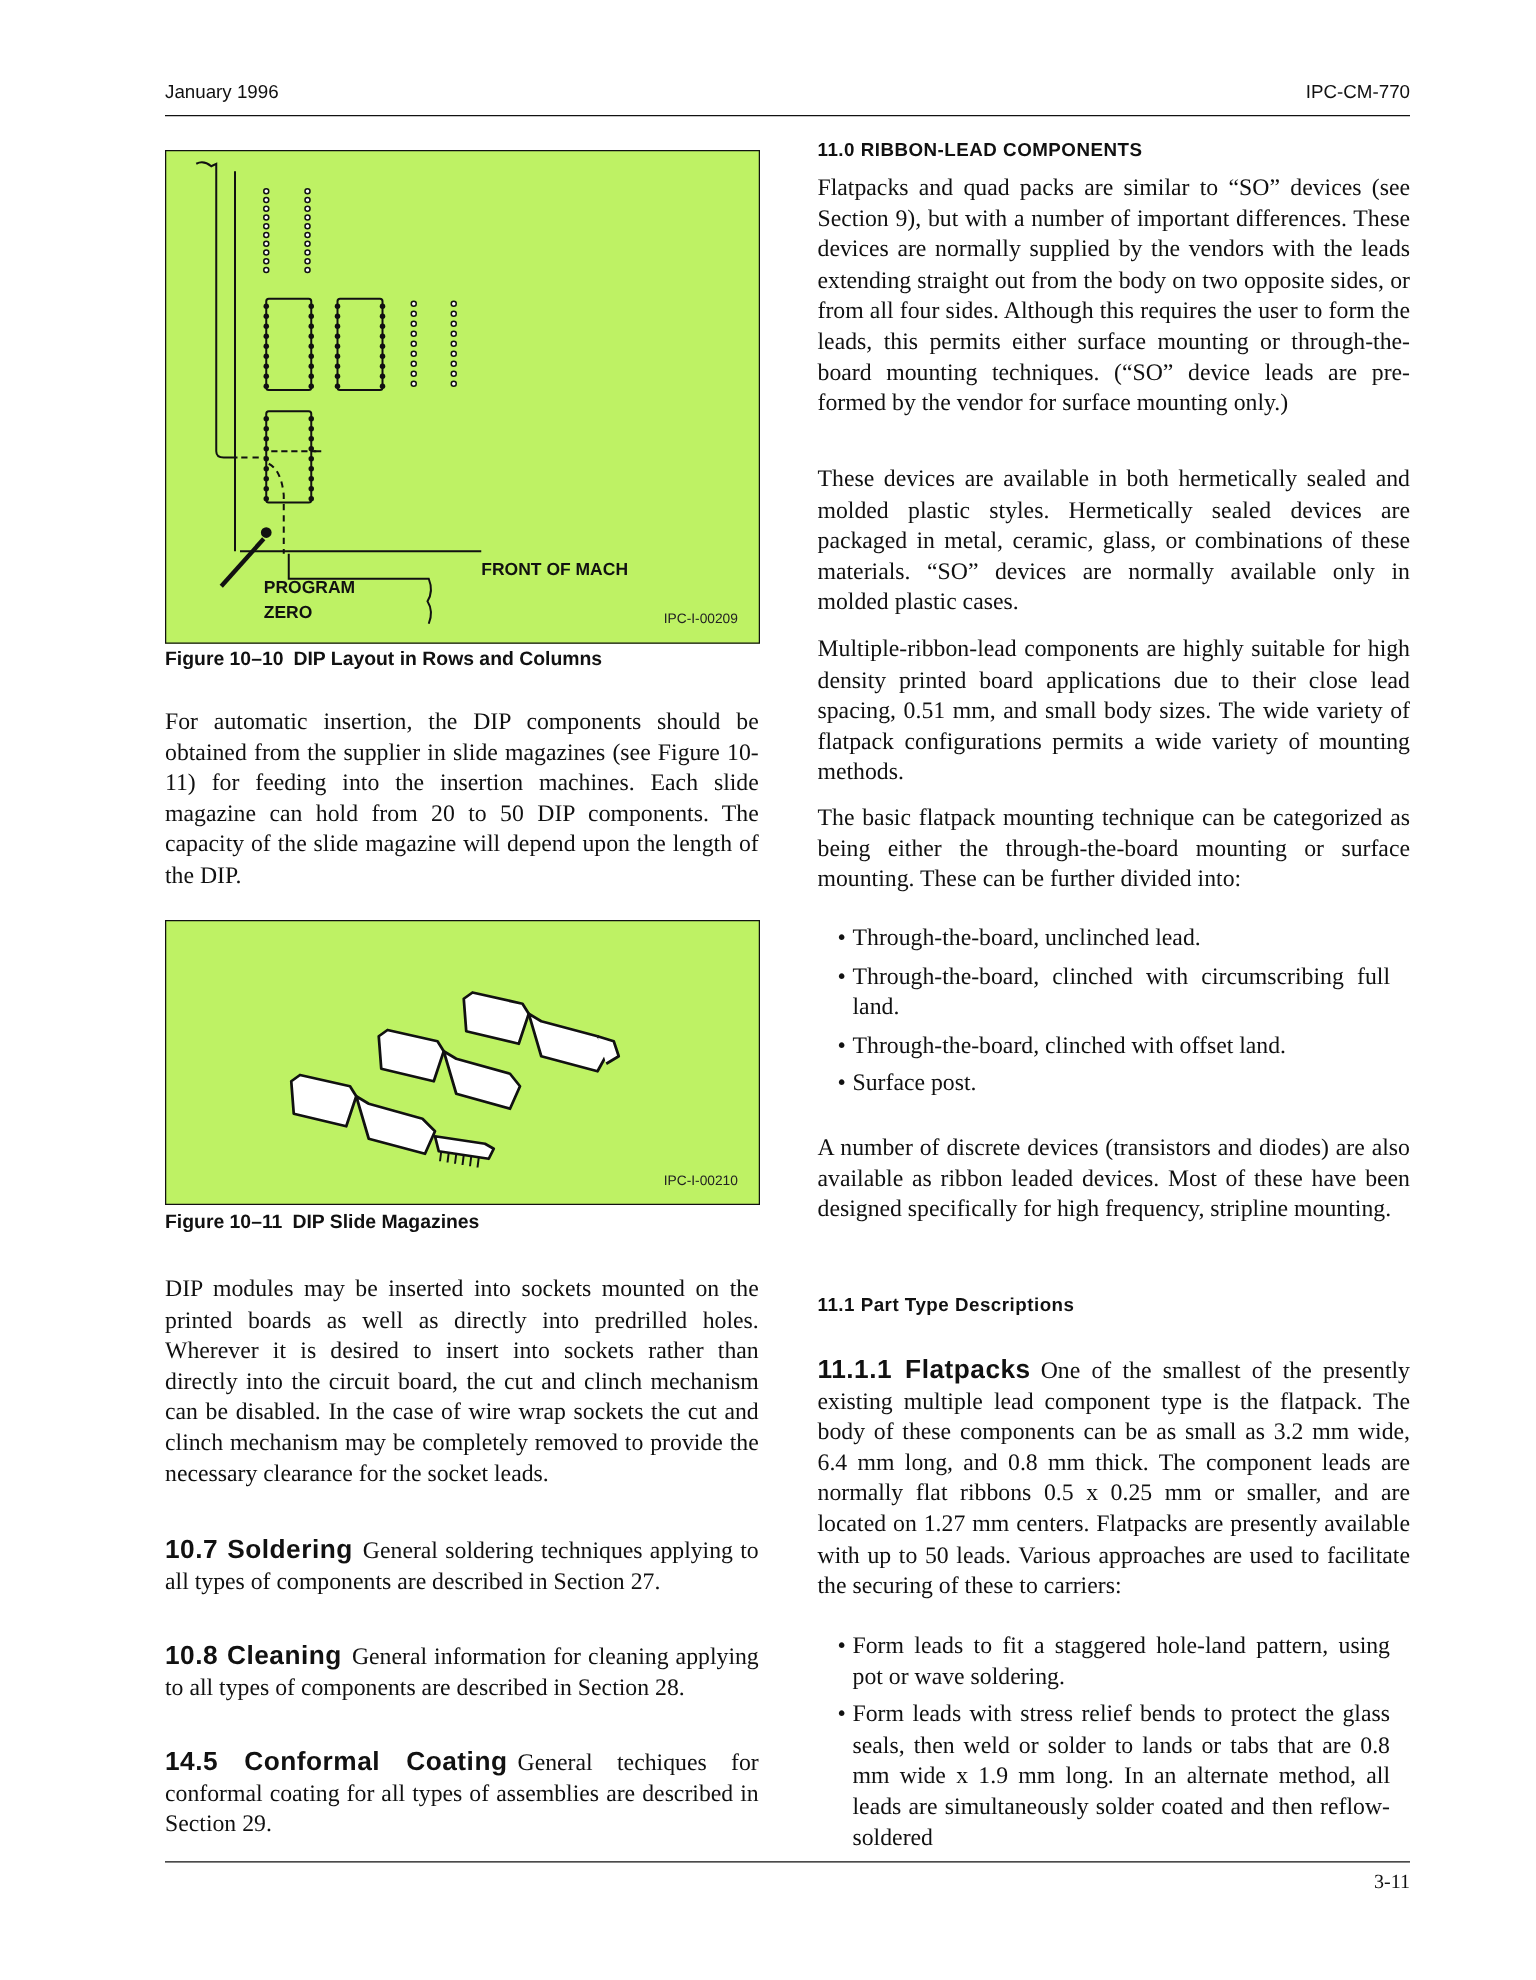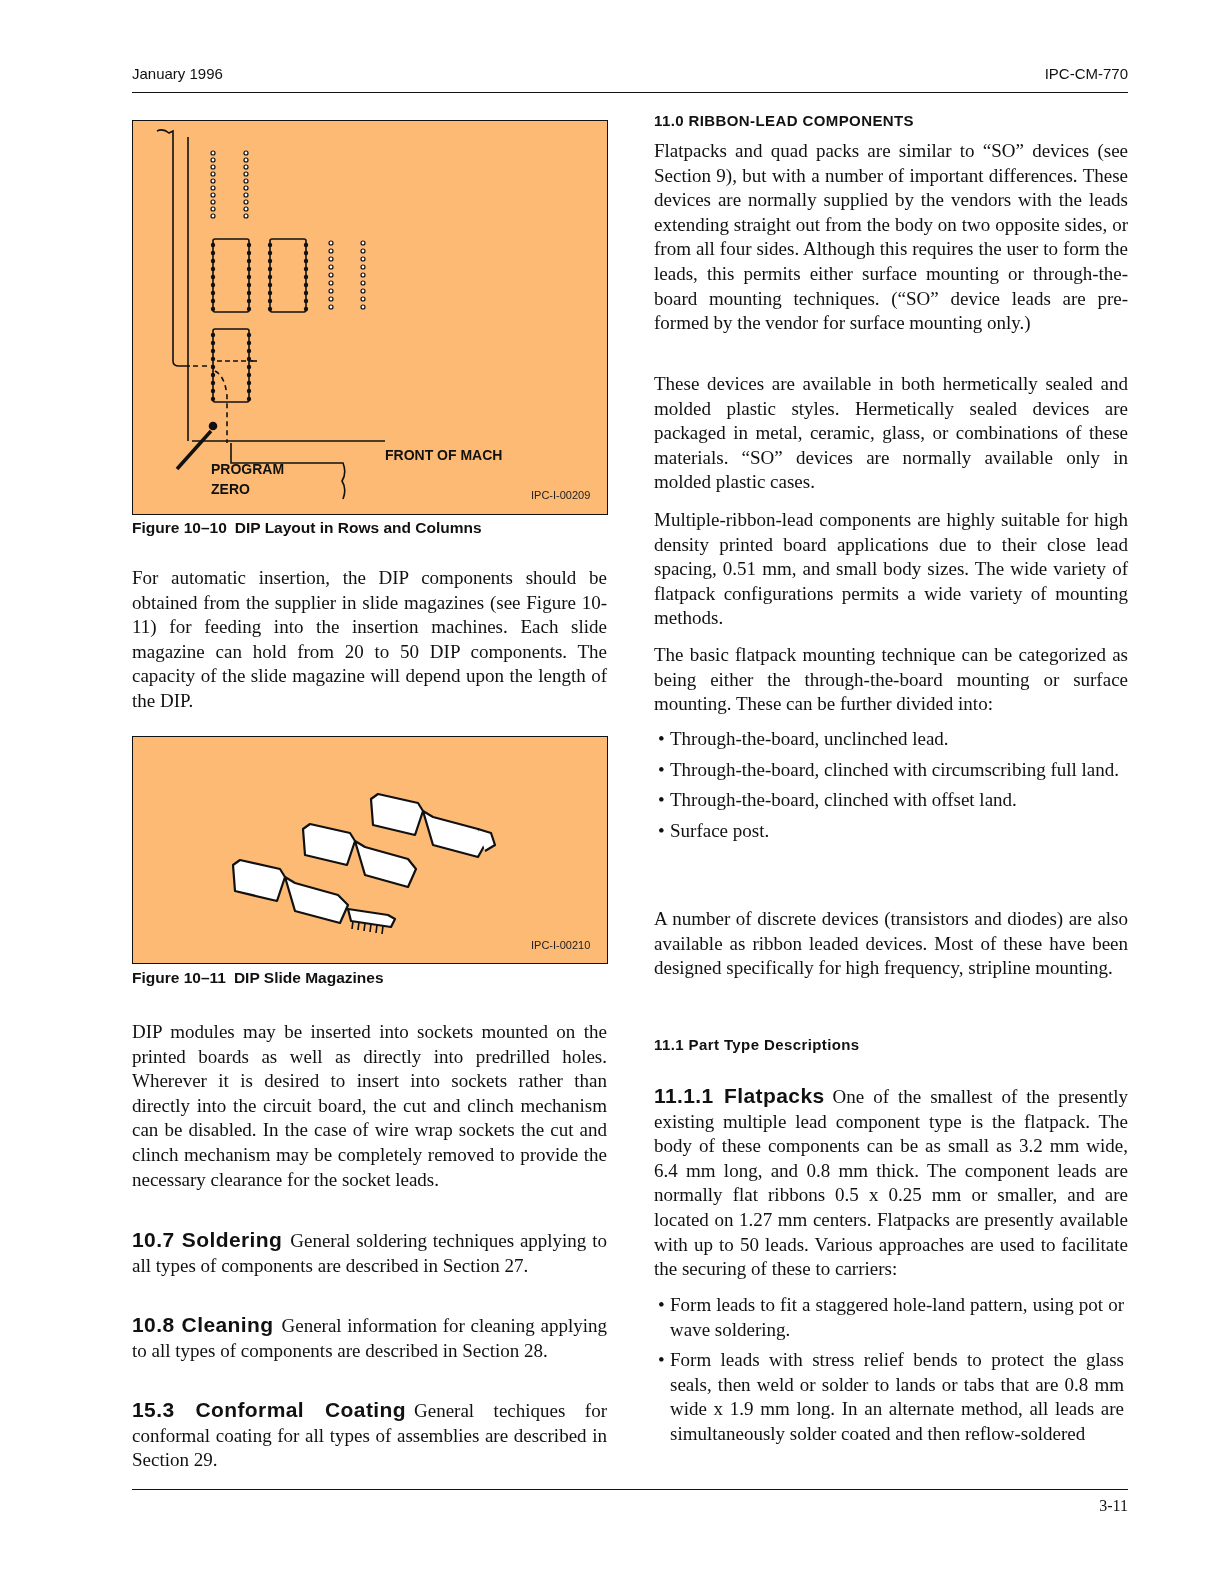--- a/index.html
+++ b/index.html
@@ -5,27 +5,27 @@
   html, body { margin: 0; padding: 0; background: #fff; }
   body { width: 1229px; height: 1584px; position: relative; overflow: hidden; color: #111; }
   .sans { font-family: "Liberation Sans", "DejaVu Sans", sans-serif; }
   .serif { font-family: "Liberation Serif", "DejaVu Serif", serif; }
   .header { position: absolute; left: 132px; top: 62px; width: 996px; height: 30px; border-bottom: 1.5px solid #111; }
   .header .left { position: absolute; left: 0; top: 3px; font-size: 15px; }
   .header .right { position: absolute; right: 0; top: 3px; font-size: 15px; }
   .footer-rule { position: absolute; left: 132px; top: 1489px; width: 996px; border-top: 1.5px solid #111; }
   .page-num { position: absolute; right: 101px; top: 1497px; font-size: 16px; }
   p.body { font-size: 19px; line-height: 24.6px; margin: 0; text-align: justify; }
-  .figbox { position: absolute; border: 1.5px solid #111; background: #fdba74; }
+  .figbox { position: absolute; border: 1.5px solid #111; background: #bef264; }
   .figcap { position: absolute; font-size: 15.5px; font-weight: bold; }
   .figcap .lbl { margin-right: 8px; }
   .fig-id { position: absolute; font-size: 11px; color: #222; }
   .h-run { font-weight: bold; font-size: 21px; margin-right: 8px; letter-spacing: 0.4px; }
   .sec-head { position: absolute; font-weight: bold; font-size: 15px; letter-spacing: 0.4px; }
-  ul.bullets { list-style: none; margin: 4px; padding: 0; }
+  ul.bullets { list-style: none; margin: 16px; padding: 0; }
   ul.bullets li { font-size: 19px; line-height: 24.6px; padding-left: 12px; text-indent: -12px; margin-bottom: 6px; text-align: justify; }
   ul.bullets li::before { content: "\2022"; display: inline-block; width: 12px; text-indent: 0; }
   .abs { position: absolute; }
 </style>
 </head>
 <body>
 
 <div class="header sans">
   <span class="left">January 1996</span>
   <span class="right">IPC-CM-770</span>
@@ -203,21 +203,21 @@
 
 <div class="abs" style="left:132px; top:1228px; width:475px;">
   <p class="body serif"><span class="h-run sans">10.7 Soldering</span><span>General soldering techniques applying to all types of components are described in Section 27.</span></p>
 </div>
 
 <div class="abs" style="left:132px; top:1313px; width:475px;">
   <p class="body serif"><span class="h-run sans">10.8 Cleaning</span><span>General information for cleaning applying to all types of components are described in Section 28.</span></p>
 </div>
 
 <div class="abs" style="left:132px; top:1398px; width:475px;">
-  <p class="body serif"><span class="h-run sans">15.3 Conformal Coating</span><span>General techiques for conformal coating for all types of assemblies are described in Section 29.</span></p>
+  <p class="body serif"><span class="h-run sans">14.5 Conformal Coating</span><span>General techiques for conformal coating for all types of assemblies are described in Section 29.</span></p>
 </div>
 
 <div class="sec-head sans" style="left:654px; top:112px;">11.0 RIBBON-LEAD COMPONENTS</div>
 
 <div class="abs" style="left:654px; top:139px; width:474px;">
   <p class="body serif">Flatpacks and quad packs are similar to “SO” devices (see Section 9), but with a number of important differences. These devices are normally supplied by the vendors with the leads extending straight out from the body on two opposite sides, or from all four sides. Although this requires the user to form the leads, this permits either surface mounting or through-the-board mounting techniques. (“SO” device leads are pre-formed by the vendor for surface mounting only.)</p>
 </div>
 
 <div class="abs" style="left:654px; top:372px; width:474px;">
   <p class="body serif">These devices are available in both hermetically sealed and molded plastic styles. Hermetically sealed devices are packaged in metal, ceramic, glass, or combinations of these materials. “SO” devices are normally available only in molded plastic cases.</p>

